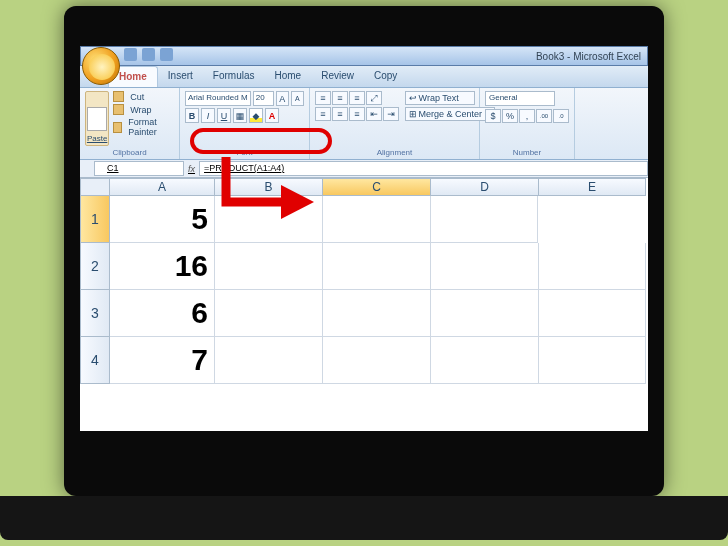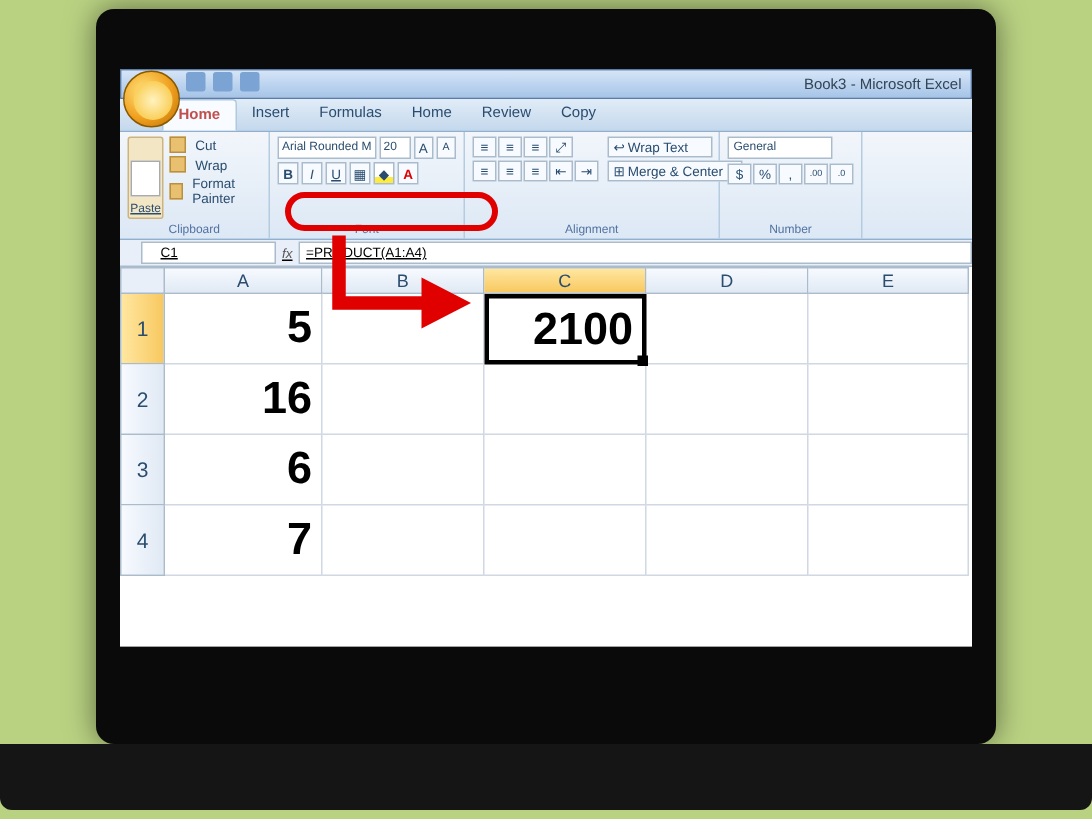--- a/index.html
+++ b/index.html
@@ -187,21 +187,20 @@
             <div class="colh cC sel">C</div>
             <div class="colh cD">D</div>
             <div class="colh cE">E</div>
           </div>
       </div>
       <div class="rows" id="rows">
           <div class="row">
             <div class="rowh sel">1</div>
             <div class="cell cA">5</div>
             <div class="cell cB"></div>
-            <div class="cell cC selcell">2100</div>
             <div class="cell cD"></div>
             <div class="cell cE"></div>
           </div>
           <div class="row">
             <div class="rowh">2</div>
             <div class="cell cA">16</div>
             <div class="cell cB"></div>
             <div class="cell cC"></div>
             <div class="cell cD"></div>
             <div class="cell cE"></div>

